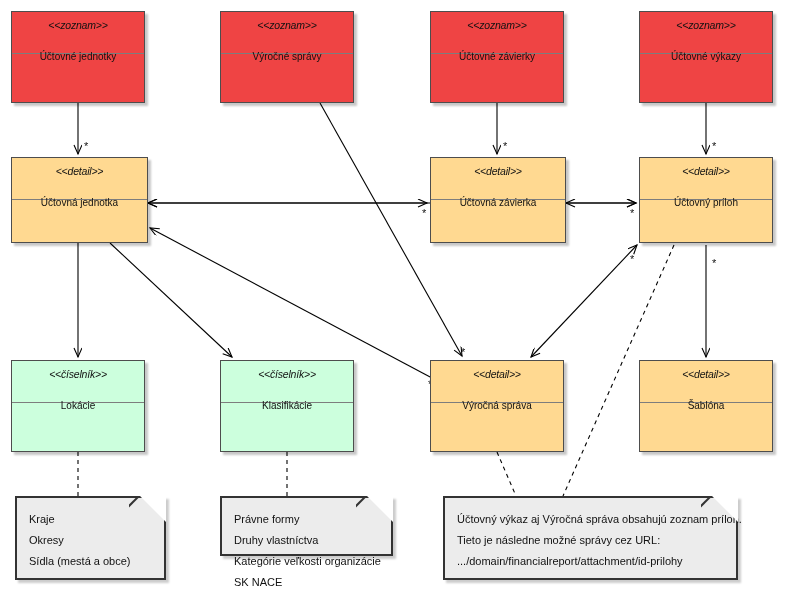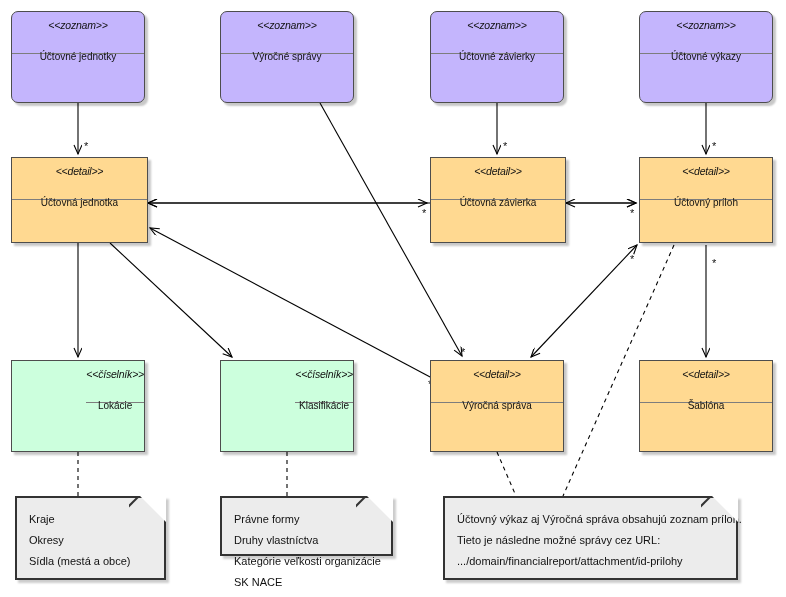--- a/index.html
+++ b/index.html
@@ -49,23 +49,23 @@
   .boxname {
     display: block;
     font-weight: normal;
     font-size: 10px;
     color: #111;
     line-height: 16px;
     margin-top: 17px;
   }
   .uml-body { flex: 1 1 auto; }
 
-  .kind-zoznam  { background: #c4b5fd; border-radius: 7px; }
+  .kind-zoznam  { background: #ef4444; }
   .kind-detail  { background: #ffd991; gap: 24px; }
-  .kind-ciselnik{ background: #ccffdd; align-items: flex-end; }
+  .kind-ciselnik{ background: #ccffdd; }
 
   .note {
     position: absolute;
     box-sizing: border-box;
     background: #ececec;
     border: 2px solid #333333;
     box-shadow: 3px 3px 2px rgba(0,0,0,0.20);
     padding: 11px 10px 8px 12px;
     font-size: 11px;
     color: #111;

